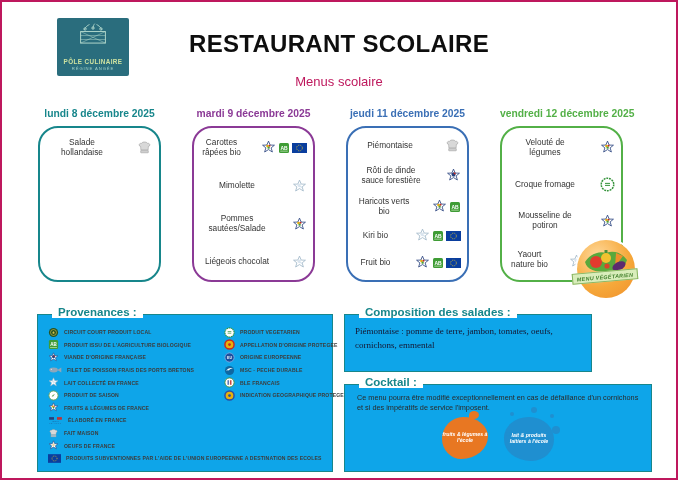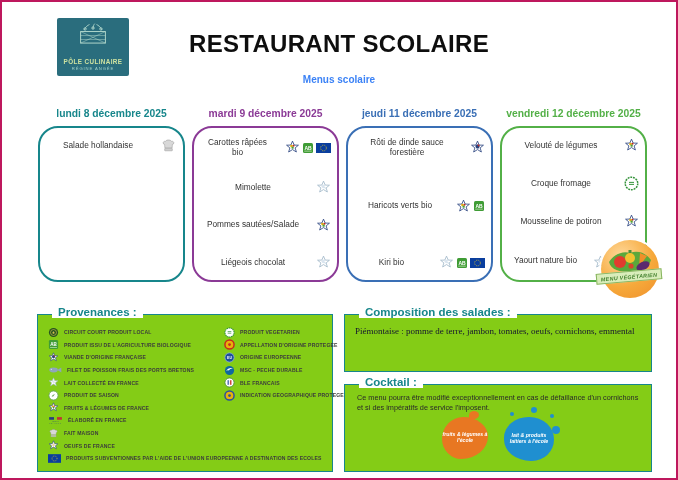--- a/index.html
+++ b/index.html
@@ -6,31 +6,31 @@
   .page{position:relative;width:678px;height:480px;background:#fff;overflow:hidden;
         font-family:"Liberation Sans",sans-serif;border:2px solid #be185d;box-sizing:border-box}
 
   
   .logo{position:absolute;left:55px;top:16px;width:72px;height:58px;background:#2a6d7d;border-radius:2px;
         display:flex;flex-direction:column;align-items:center;justify-content:flex-end;padding-bottom:5px;box-sizing:border-box}
   .logo .crate{position:absolute;top:3px;left:50%;transform:translateX(-50%)}
   .logo-l1{font-size:6.3px;font-weight:bold;color:#cfe3a0;letter-spacing:.4px;position:relative}
   .logo-l2{font-size:4.2px;color:#9fd0c6;letter-spacing:.9px;margin-top:1px;position:relative}
   .title{position:absolute;left:0;right:0;top:28px;text-align:center;font-size:24px;font-weight:bold;color:#0e0e0e;letter-spacing:.3px}
-  .subtitle{position:absolute;left:0;right:0;top:72px;text-align:center;font-size:10px;font-weight:bold;color:#3b82f6}
+  .subtitle{position:absolute;left:0;right:0;top:72px;text-align:center;font-size:13px;font-weight:normal;color:#be185d}
 
   
-  .day{position:absolute;top:106px;width:147px}
+  .day{position:absolute;top:106px;width:123px}
   .d0{left:36px}.d1{left:190px}.d2{left:344px}.d3{left:498px}
   .day-head{text-align:center;font-size:10.3px;font-weight:bold;margin-bottom:7px;white-space:nowrap}
   .h0{color:#17868b}.h1{color:#8b3a96}.h2{color:#3a6fb5}.h3{color:#53b047}
   .card{position:relative;height:156px;background:#fff;border:2px solid;border-radius:20px;
         padding:10px 6px 10px 8px;box-sizing:border-box;display:flex;flex-direction:column;justify-content:space-between}
   .b0{border-color:#17868b}.b1{border-color:#8b3a96}.b2{border-color:#3a6fb5}.b3{border-color:#53b047}
-  .row{display:flex;align-items:center;gap:12px;min-height:15px}
+  .row{display:flex;align-items:center;gap:20px;min-height:15px}
   .row .nm{flex:1;text-align:center;font-size:8.3px;color:#333;line-height:1.2}
   .row.stack{flex-direction:row;align-items:center}
   .row.stack .ics{margin-top:3px}
   .ics{display:flex;align-items:center;gap:2px;flex:none}
 
   
   .ic{width:15px;height:15px;flex:none;display:block}
   .ic-ab{width:12px;height:12px}
   .ic-eu{width:15px;height:10px}
   .ic-flags{width:32px;height:17px}
@@ -44,25 +44,25 @@
   
   .vbadge{position:absolute;right:-14px;bottom:-18px;width:58px;height:58px;border-radius:50%;
           background:radial-gradient(circle at 35% 28%,#ffd89a 0%,#f6a93b 55%,#ef8f2a 100%);
           box-shadow:0 0 0 2px #fff}
   .vbadge svg{position:absolute;left:0;top:0}
   .vribbon{position:absolute;left:-5px;width:66px;top:31px;background:#d9edbb;border:1px solid #86b35e;
            color:#44812f;font-size:5.4px;font-weight:bold;font-style:italic;text-align:center;
            padding:1.5px 0;transform:rotate(-5deg);letter-spacing:.3px;box-sizing:border-box}
 
   
-  .panel{position:absolute;border:1.5px solid #17868b;background:#84cc16;box-sizing:border-box}
+  .panel{position:absolute;border:1.5px solid #17868b;background:#0ea5e9;box-sizing:border-box}
   .panel-title{position:absolute;top:-9px;left:14px;background:#fff;padding:0 6px;font-size:11.5px;
                font-weight:bold;color:#17868b;white-space:nowrap}
   .prov{left:35px;top:312px;width:296px;height:158px}
-  .comp{left:342px;top:312px;width:308px;height:58px}
+  .comp{left:342px;top:312px;width:248px;height:58px}
   .msg{left:342px;top:382px;width:308px;height:88px}
 
   .leg-col-l{position:absolute;left:10px;top:11px;width:280px}
   .leg-col-r{position:absolute;left:186px;top:11px;width:112px}
   .leg{display:flex;align-items:center;gap:5px;height:12.6px}
   .leg span{font-size:5.1px;font-weight:bold;color:#3c3c3c;letter-spacing:.15px;white-space:nowrap}
 
   .comp-lines{padding:10px 10px 0;font-family:"Liberation Serif",serif;font-size:9px;color:#151530;line-height:1.55}
   .msg-text{padding:8px 12px 0;font-size:7.3px;color:#2a2a2a;line-height:1.4}
   .badges{display:flex;justify-content:center;gap:16px;margin-top:4px}
@@ -237,20 +237,28 @@
             </svg>
           </span>
       </div>
     </div>
   </div>
 
   <div class="day d2">
     <div class="day-head h2">jeudi 11 décembre 2025</div>
     <div class="card b2">
       <div class="row">
+        <span class="nm">Piémontaise</span>
+        <span class="ics">
+            <svg class="ic ic-toque">
+              <use href="#s-toque"></use>
+            </svg>
+          </span>
+      </div>
+      <div class="row">
         <span class="nm">Rôti de dinde sauce forestière</span>
         <span class="ics">
             <svg class="ic">
               <use href="#s-star-viande"></use>
             </svg>
           </span>
       </div>
       <div class="row">
         <span class="nm">Haricots verts bio</span>
         <span class="ics">
@@ -260,20 +268,34 @@
           <svg class="ic ic-ab">
               <use href="#s-ab"></use>
             </svg>
         </span>
       </div>
       <div class="row">
         <span class="nm">Kiri bio</span>
         <span class="ics">
           <svg class="ic">
               <use href="#s-star-lait"></use>
+            </svg>
+          <svg class="ic ic-ab">
+              <use href="#s-ab"></use>
+            </svg>
+          <svg class="ic ic-eu">
+              <use href="#s-eu"></use>
+            </svg>
+        </span>
+      </div>
+      <div class="row">
+        <span class="nm">Fruit bio</span>
+        <span class="ics">
+          <svg class="ic">
+              <use href="#s-star-fruits"></use>
             </svg>
           <svg class="ic ic-ab">
               <use href="#s-ab"></use>
             </svg>
           <svg class="ic ic-eu">
               <use href="#s-eu"></use>
             </svg>
         </span>
       </div>
     </div>

